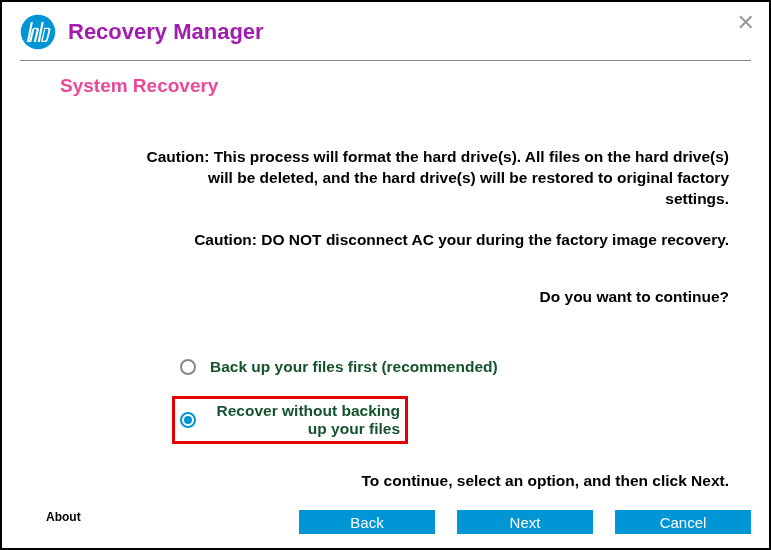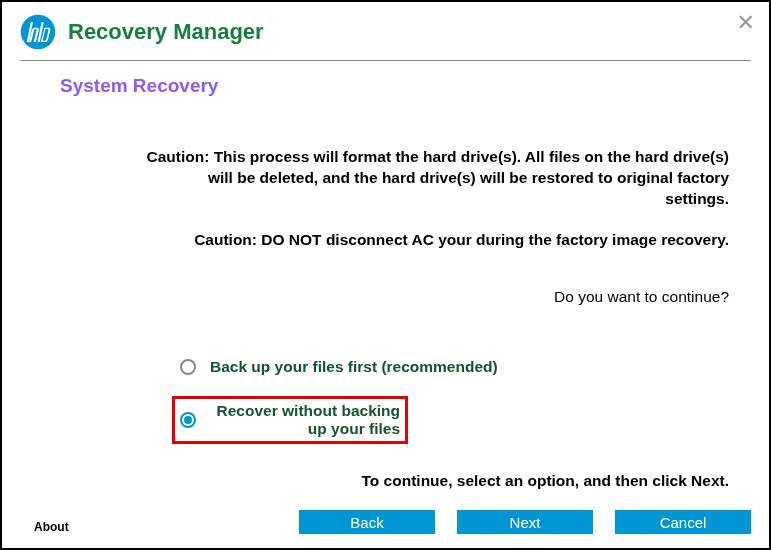--- a/index.html
+++ b/index.html
@@ -20,57 +20,57 @@
     }
     .hp-logo {
       width: 36px;
       height: 36px;
       margin-right: 12px;
       flex-shrink: 0;
     }
     .title {
       font-size: 22px;
       font-weight: 700;
-      color: #15803d;
+      color: #a21caf;
     }
     .close-icon {
       position: absolute;
       top: 10px;
       right: 14px;
       font-size: 22px;
       color: #999;
       cursor: pointer;
       font-weight: 300;
       line-height: 1;
     }
     .divider {
       border: none;
       border-top: 1px solid #888;
       margin: 0 18px;
     }
     .subtitle {
       font-size: 19px;
       font-weight: 700;
-      color: #8b5cf6;
+      color: #ec4899;
       padding: 14px 0 0 58px;
     }
     .content {
       padding: 50px 40px 0 140px;
       text-align: right;
     }
     .caution-row {
       font-size: 15.5px;
       font-weight: 700;
       color: #000;
       line-height: 1.35;
       margin-bottom: 20px;
     }
     .continue-q {
       font-size: 15.5px;
-      font-weight: 400;
+      font-weight: 700;
       color: #000;
       margin-bottom: 46px;
       margin-top: 37px;
     }
     .options {
       margin-left: 30px;
     }
     .option {
       display: flex;
       align-items: center;
@@ -114,22 +114,22 @@
       color: #000;
       margin-top: 28px;
       margin-left: 46px;
     }
     .footer {
       position: absolute;
       bottom: 14px;
       left: 0;
       right: 0;
       display: flex;
-      align-items: flex-end;
-      padding: 0 18px 0 32px;
+      align-items: flex-start;
+      padding: 0 18px 0 44px;
     }
     .about {
       font-size: 12px;
       font-weight: 700;
       color: #000;
     }
     .buttons {
       margin-left: auto;
       display: flex;
       gap: 22px;

